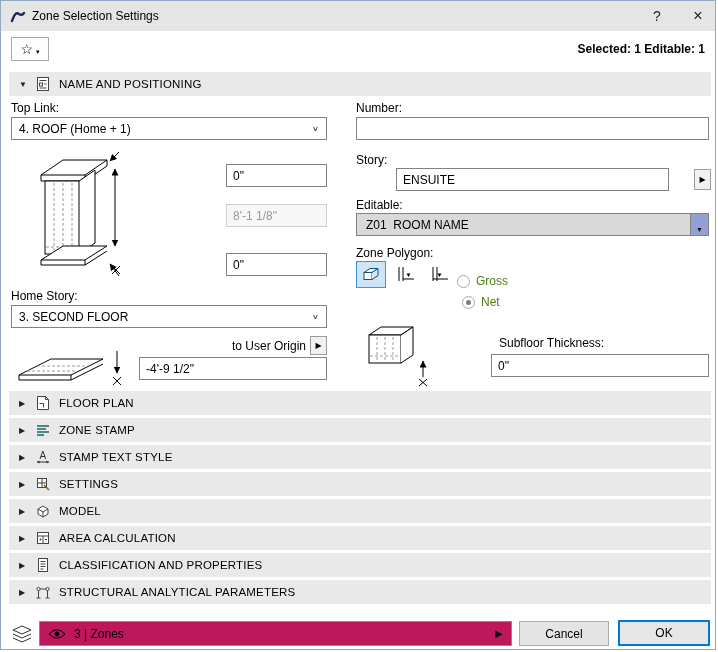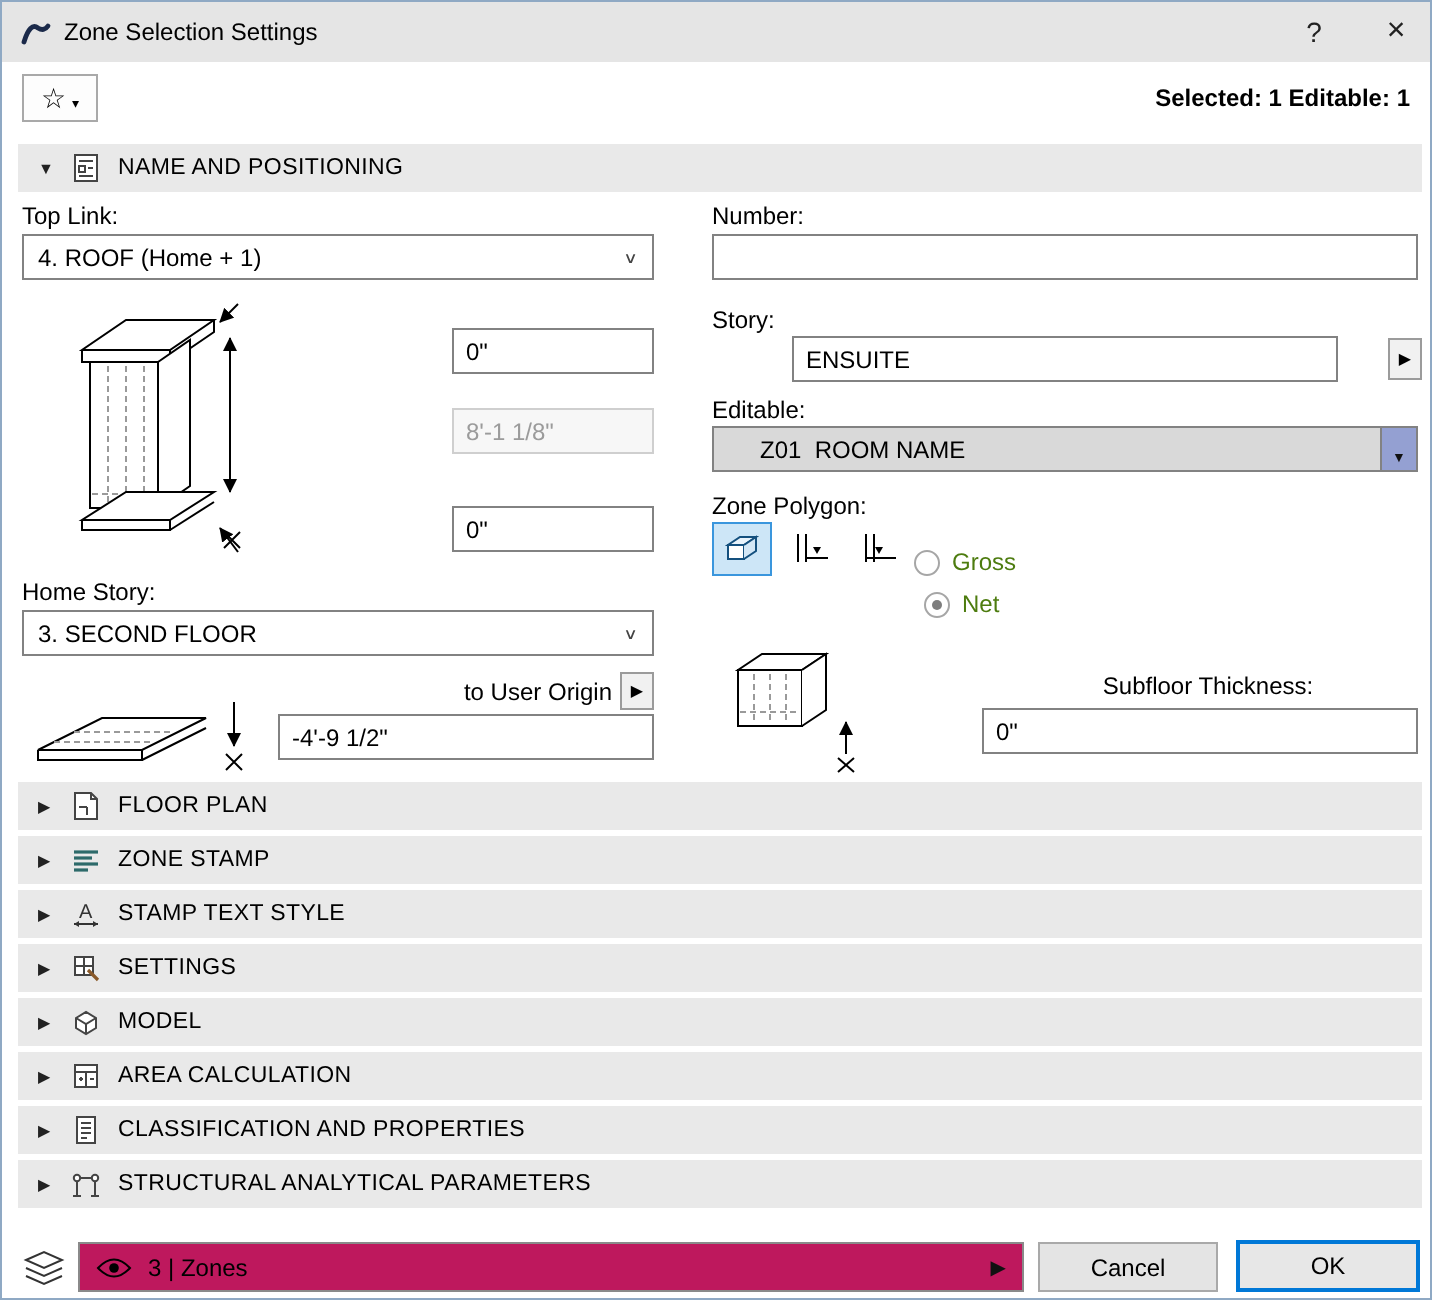--- a/index.html
+++ b/index.html
@@ -18,21 +18,21 @@
   .combo{position:absolute;height:23px;border:1px solid #828282;background:#fff;display:flex;align-items:center;padding:0 7px;cursor:default}
   .combo .chev{margin-left:auto;font-size:10px;color:#444;transform:scaleY(.75)}
   .mini-btn{position:absolute;border:1px solid #9b9b9b;background:#f1f1f1;display:flex;align-items:center;justify-content:center;font-size:8px;color:#000;cursor:default}
   
   .hdr{position:absolute;left:8px;width:702px;height:24px;background:#e9e9e9;display:flex;align-items:center;padding-left:10px;cursor:default}
   .hdr .tri{width:14px;font-size:8px;color:#222}
   .hdr .picon{width:20px;display:flex;align-items:center;justify-content:center;margin-right:6px}
   .hdr .ttl{font-weight:normal;font-size:11.5px;letter-spacing:.2px}
   
   .category{position:absolute;height:23px;border:1px solid #828282;background:#d9d9d9;display:flex;align-items:stretch}
-  .category .cat-text{flex:1;display:flex;align-items:center;padding:0 23px;white-space:pre}
+  .category .cat-text{flex:1;display:flex;align-items:center;padding:0 9px;white-space:pre}
   .category .cat-btn{width:18px;background:#94a0d2;border-left:1px solid #828282;display:flex;align-items:end;justify-content:center;font-size:7px;color:#111;padding-bottom:2px;cursor:default}
   
   .zp{position:absolute;width:30px;height:27px;display:flex;align-items:center;justify-content:center;background:transparent;border:1px solid transparent;cursor:default}
   .zp.sel{background:#cde6f7;border-color:#3a96dd}
   
   .radio-row{position:absolute;display:flex;align-items:center;gap:6px;color:#4d7c0f;cursor:default}
   .rdo{width:13px;height:13px;border:1px solid #a6a6a6;border-radius:50%;background:#fff;position:relative;flex:0 0 auto}
   .rdo.on::after{content:"";position:absolute;inset:3px;border-radius:50%;background:#7d7d7d}
   
   .navbar{position:absolute;left:38px;top:620px;width:473px;height:25px;border:1px solid#8a8a8a;background:#be185d;display:flex;align-items:center;padding:0 8px;gap:8px;cursor:default}
@@ -211,21 +211,21 @@
     <g stroke="#9a9a9a" stroke-dasharray="3,2" fill="none">
       <line x1="18" y1="14" x2="18" y2="38"></line>
       <line x1="26" y1="14" x2="26" y2="38"></line>
       <line x1="34" y1="14" x2="34" y2="38"></line>
       <line x1="11" y1="33" x2="41" y2="33"></line>
     </g>
     <line x1="64" y1="38" x2="64" y2="54" stroke="#000" marker-start="url(#ar3)"></line>
     <path d="M60,56 l8,7 M68,56 l-8,7" stroke="#000" fill="none"></path>
   </svg>
 
-  <div class="lbl bold" style="left:498px;top:335px;width:210px;text-align:center;font-weight:normal">Subfloor Thickness:</div>
+  <div class="lbl bold" style="left:498px;top:335px;width:210px;text-align:left;font-weight:normal">Subfloor Thickness:</div>
   <input class="field" style="left: 490px; top: 353px; width: 218px;" value="0&quot;">
 
   <div class="hdr" style="top:390px">
     <span class="tri">▶</span>
     <span class="picon">
       <svg width="16" height="16" viewBox="0 0 16 16">
           <path d="M2.5,1.5 h8 l3,3 v10 h-11 z" fill="#fff" stroke="#444"></path>
           <path d="M10.5,1.5 v3 h3" fill="none" stroke="#444"></path>
           <path d="M4.5,8.5 h4 M8.5,8.5 v4" fill="none" stroke="#444"></path>
         </svg>

